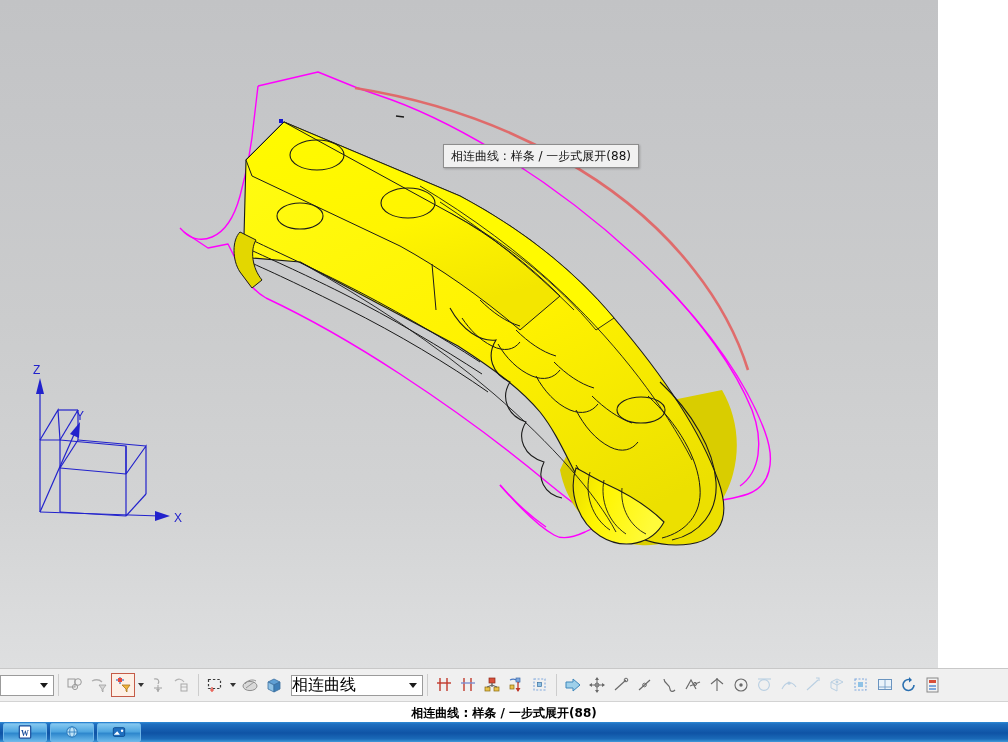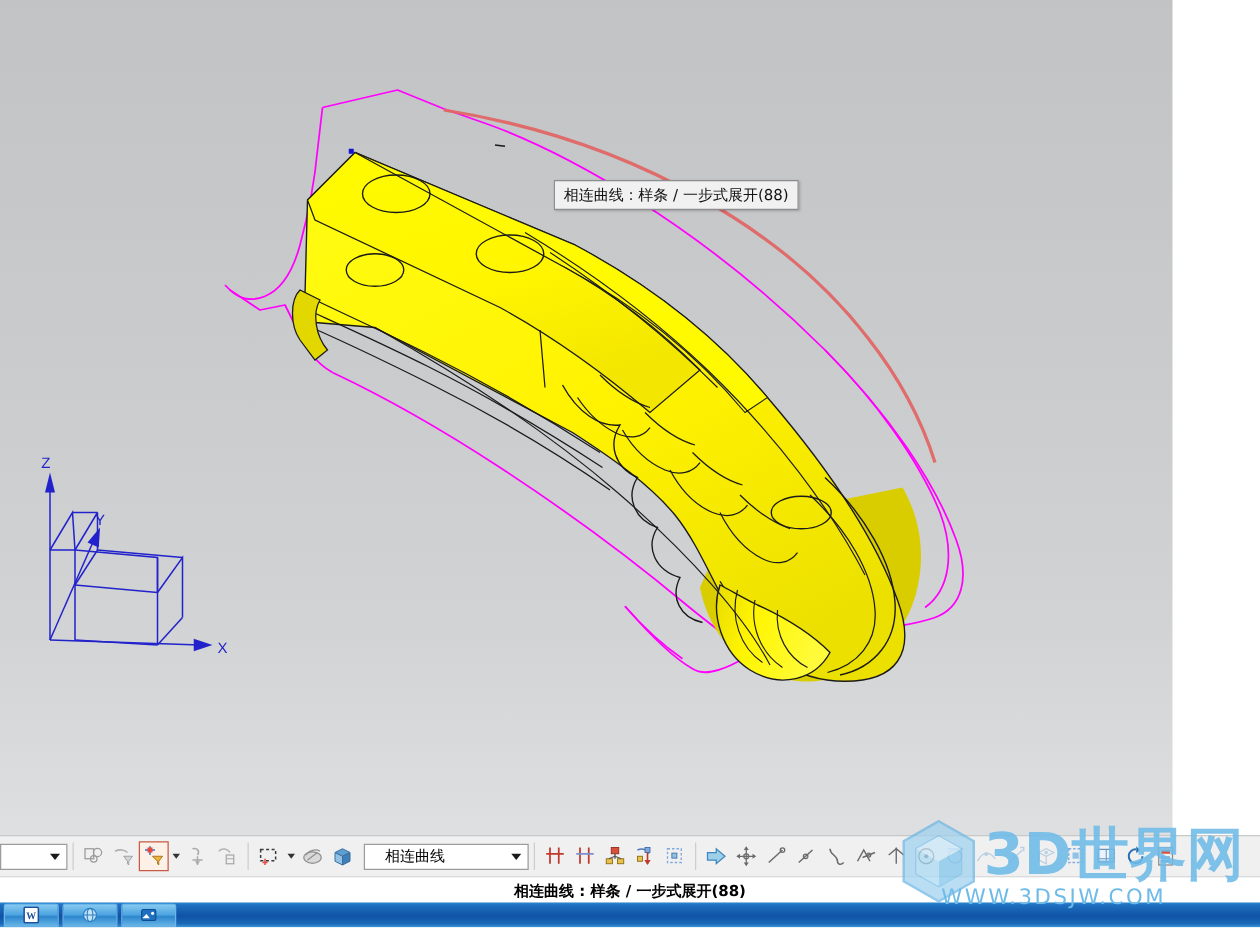--- a/index.html
+++ b/index.html
@@ -102,23 +102,23 @@
     background: #ffffff;
     box-sizing: border-box;
     display: flex;
     align-items: center;
     justify-content: flex-end;
     padding-right: 5px;
     flex: 0 0 auto;
   }
   .tb-combo .cv {
     flex: 1 1 auto;
-    font-size: 12px;
+    font-size: 16px;
     color: #000;
-    padding-left: 16px;
+    padding-left: 0;
     overflow: hidden;
     white-space: nowrap;
     font-family: "DejaVu Sans", "Liberation Sans", sans-serif;
   }
   .tb-combo .ca {
     width: 0; height: 0;
     border-left: 4px solid transparent;
     border-right: 4px solid transparent;
     border-top: 5px solid #1a1a1a;
     flex: 0 0 auto;
@@ -624,30 +624,14 @@
     <div class="tsk-btn">
       <svg class="tsk-ico" viewBox="0 0 16 16">
         <rect x="1.5" y="3" width="13" height="10" rx="1.5" fill="#1f6fc0" stroke="#0d4c90" stroke-width="1"></rect>
         <circle cx="11.5" cy="6.5" r="1.4" fill="#ffffff"></circle>
         <path d="M2,11 L6,7 L9,11 Z" fill="#ffffff"></path>
       </svg>
     </div>
     <div id="taskbar-fill"></div>
   </div>
 
-  <div id="watermark">
-    <svg width="303" height="89" viewBox="0 0 303 89">
-      <g opacity="0.72">
-
-        <path d="M46,4 L74,20 L74,52 L46,68 L18,52 L18,20 Z" fill="#9fd2ef" stroke="#6ab6e4" stroke-width="2"></path>
-        <path d="M46,16 L64,26 L64,46 L46,56 L28,46 L28,26 Z" fill="#ffffff" stroke="#6ab6e4" stroke-width="1.6"></path>
-        <path d="M46,16 L64,26 L46,36 L28,26 Z" fill="#c9e7f8"></path>
-        <path d="M28,26 L46,36 L46,56 L28,46 Z" fill="#a8d8f2"></path>
-        <path d="M64,26 L64,46 L46,56 L46,36 Z" fill="#7cc4ea"></path>
-      </g>
-      <g fill="#6fbbe8" opacity="0.88" font-family="DejaVu Sans, Liberation Sans, sans-serif" font-weight="bold" font-size="46">
-        <text x="82" y="46">3D世界网</text>
-      </g>
-    </svg>
-    <div id="wm-url">WWW.3DSJW.COM</div>
-  </div>
 
 </div>
 
 </body></html>

